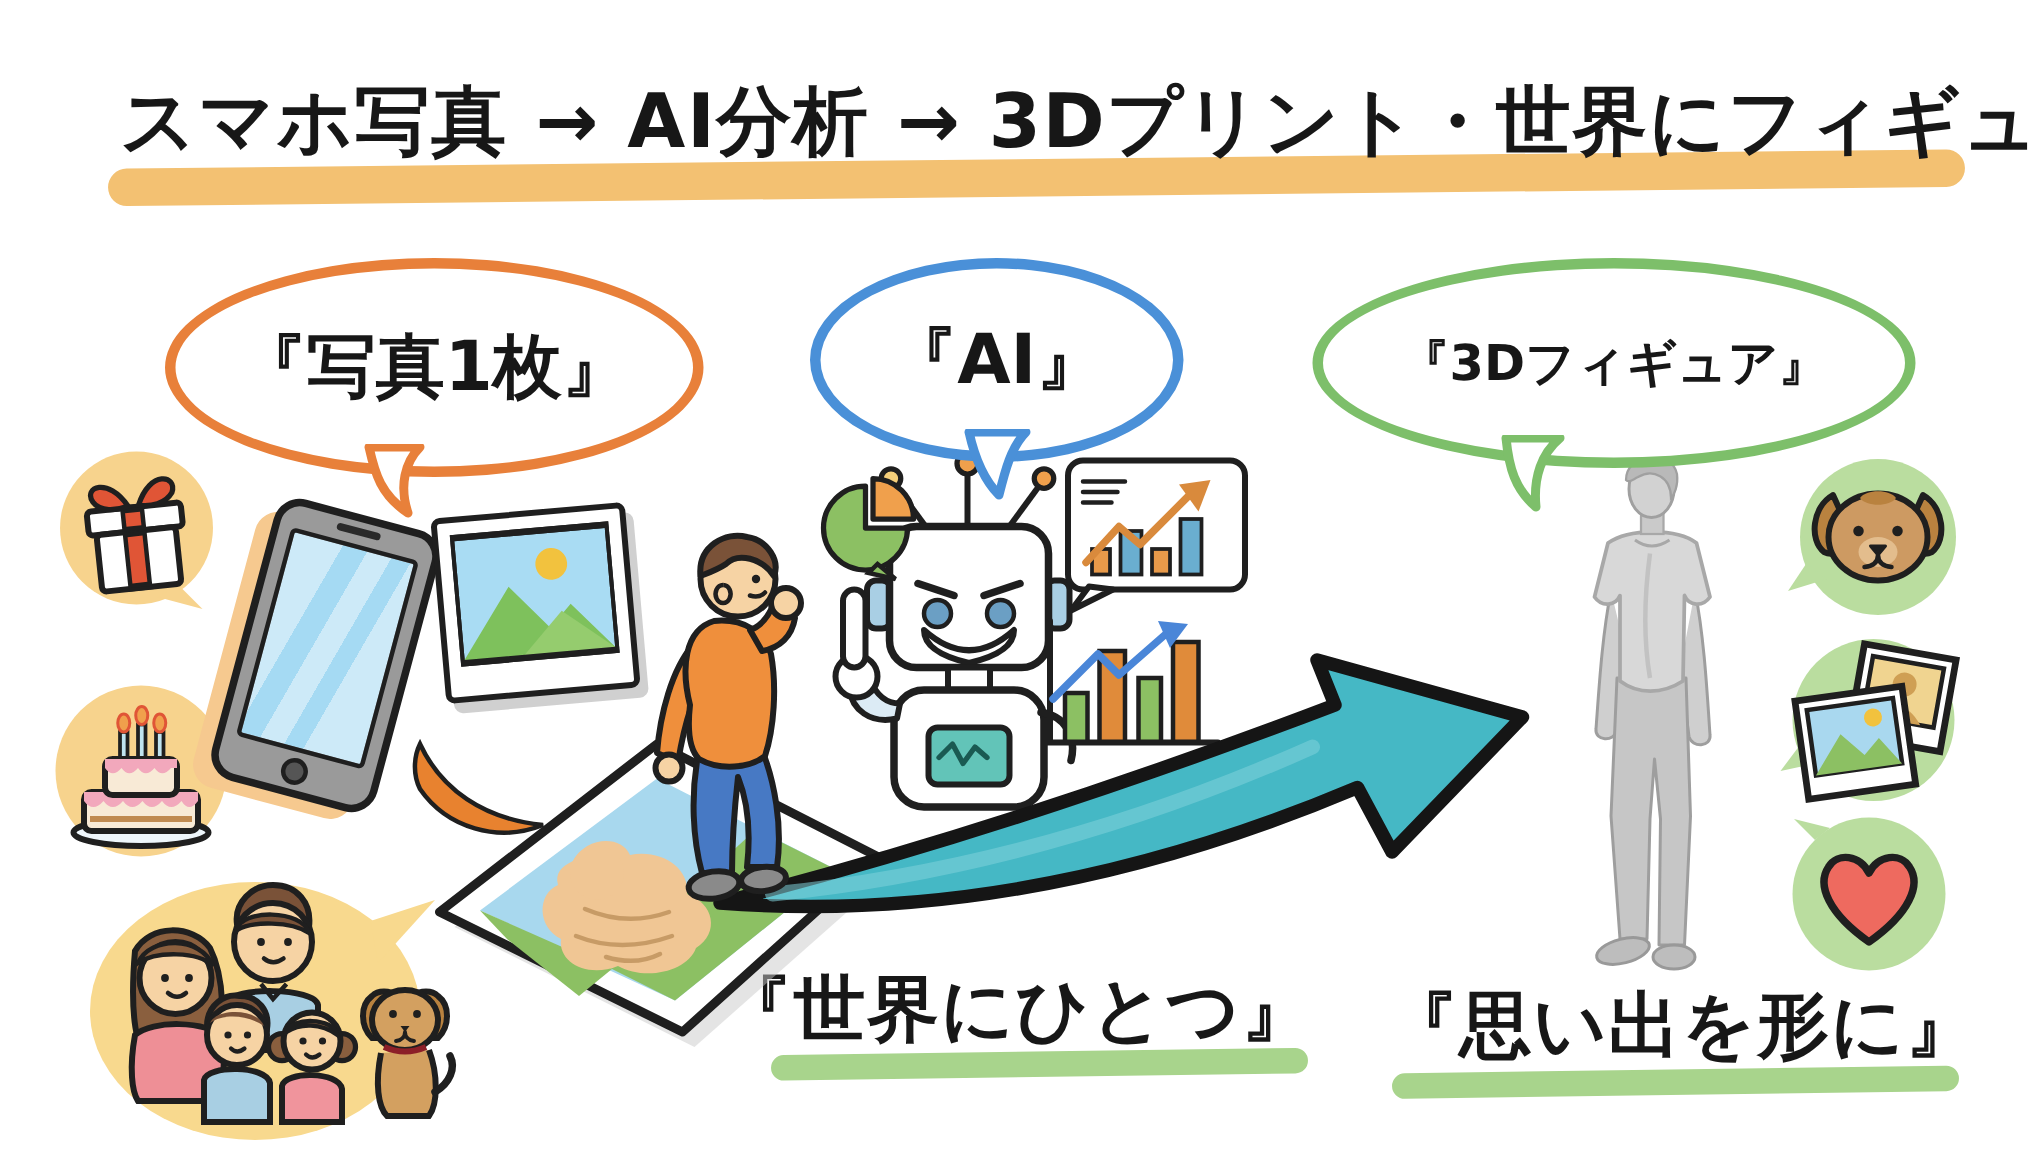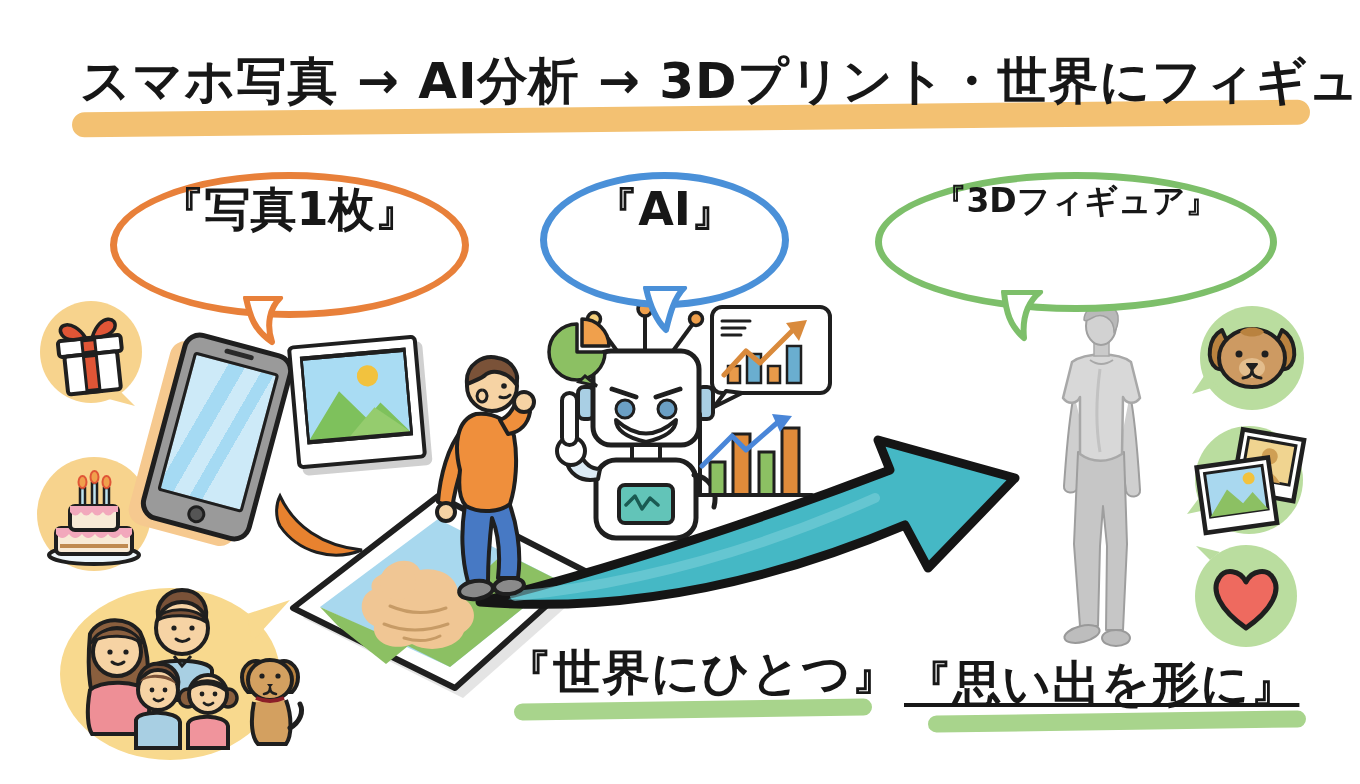--- a/index.html
+++ b/index.html
@@ -13,34 +13,34 @@
   .hand{font-weight:800;color:#171717;white-space:nowrap;letter-spacing:1px;}
   
   .title-highlight{
     left:72px;top:106px;width:1238px;height:25px;border-radius:14px;
     background:#f3c172;transform:rotate(-0.6deg);
   }
   .title-text{left:80px;top:48px;font-size:50px;}
   
   .bubble{
     position:absolute;background:#fff;border:7px solid #888;border-radius:50%;
-    display:flex;align-items:flex-start;justify-content:center;
+    display:flex;align-items:center;justify-content:center;
     font-weight:800;color:#171717;white-space:nowrap;z-index:30;
   }
   .bubble-orange{left:110px;top:172px;width:345px;height:132px;border-color:#e8803a;font-size:46px;}
   .bubble-blue{left:540px;top:172px;width:235px;height:122px;border-color:#4a90d8;font-size:46px;}
   .bubble-green{left:875px;top:172px;width:388px;height:126px;border-color:#7dbf6a;font-size:33px;}
   .tail{position:absolute;z-index:31;}
   
   .caption-underline{height:17px;border-radius:9px;background:#a8d48c;}
   .cap1-u{left:514px;top:701px;width:358px;transform:rotate(-0.8deg);}
   .cap2-u{left:928px;top:713px;width:378px;transform:rotate(-0.8deg);}
   .caption{font-size:48px;}
-  .cap1{left:504px;top:641px;}
-  .cap2{left:904px;top:652px;text-decoration:underline;}
+  .cap1{left:480px;top:641px;}
+  .cap2{left:924px;top:652px;}
   
   .phone{
     left:160px;top:340px;width:104px;height:184px;transform:rotate(15deg);
     background:#9a9a9a;border:5px solid #1f1f1f;border-radius:18px;
     box-shadow:-12px 10px 0 -2px #f6c98f;z-index:6;
   }
   .phone-screen{
     position:absolute;left:8px;right:8px;top:15px;bottom:25px;
     border:3px solid #1f1f1f;border-radius:4px;
     background:linear-gradient(105deg,#cdeaf8 0 28%,#a5daf3 28% 42%,#cdeaf8 42% 56%,#a5daf3 56% 67%,#cdeaf8 67%);

